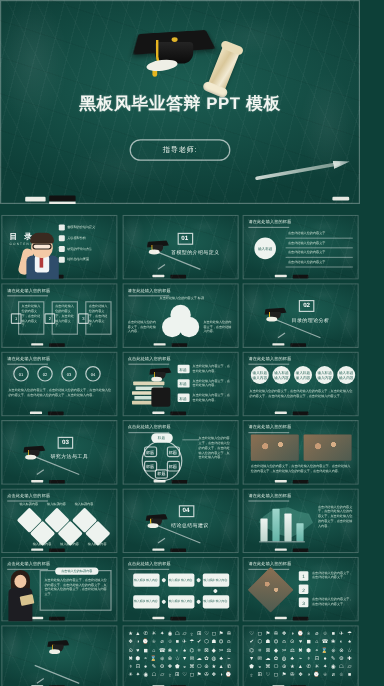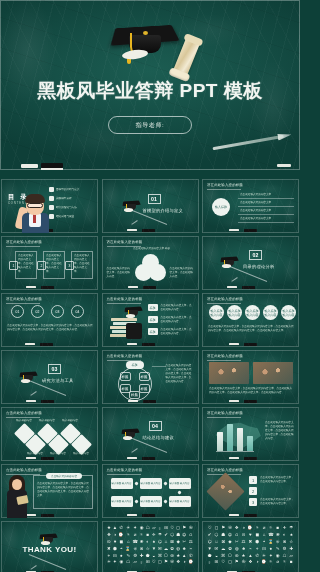--- a/index.html
+++ b/index.html
@@ -79,21 +79,21 @@
     border-radius:3px;
     transform: rotate(22deg);
     box-shadow: 0 2px 3px rgba(0,0,0,.35);
   }
   .scroll::before { content:""; position:absolute; left:-2px; top:-2px; width:19px; height:7px; background:#e8dcb8; border-radius:4px; }
   .scroll::after { content:""; position:absolute; left:-3px; bottom:-3px; width:21px; height:8px; background:#f3ead0; border-radius:4px; box-shadow:inset 0 -1px 2px rgba(0,0,0,.2); }
 
   .hero-title {
     position:absolute; left:0; right:0; top:78px;
     text-align:center;
-    font-size:19px; font-weight:bold;
+    font-size:14px; font-weight:bold;
     color:#f2f5f1; letter-spacing:.5px;
     text-shadow: 0 0 2px rgba(255,255,255,.25);
   }
   .hero-sub {
     position:absolute; left:0; right:0; top:101px;
     text-align:center;
     font-size:7.2px; letter-spacing:1.15px;
     color:#cfe0d6; opacity:.85;
   }
   .hero-btn {
@@ -680,21 +680,20 @@
 
     <div class="slide board">
       <div class="frame"></div>
       <div class="sv">
         <div class="mini-cap" style="left:38px;top:11px">
           <div class="mb"></div>
             <div class="mbase"></div>
             <div class="mt"></div>
             <div class="mc"></div>
         </div>
-        <div class="thankyou">THANK YOU!</div>
         <div class="arrow" style="left:28px;top:33px">
             <i></i>
             <b></b>
           </div>
       </div>
       <div class="tray">
           <span class="e" style="left:40px;width:13px"></span>
           <span style="left:25px;width:10px"></span>
         </div>
     </div>

